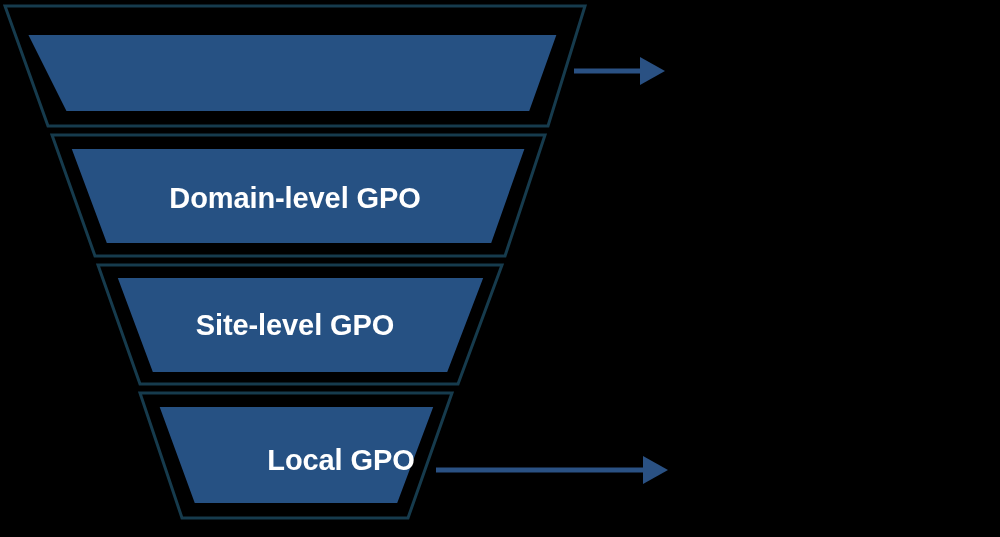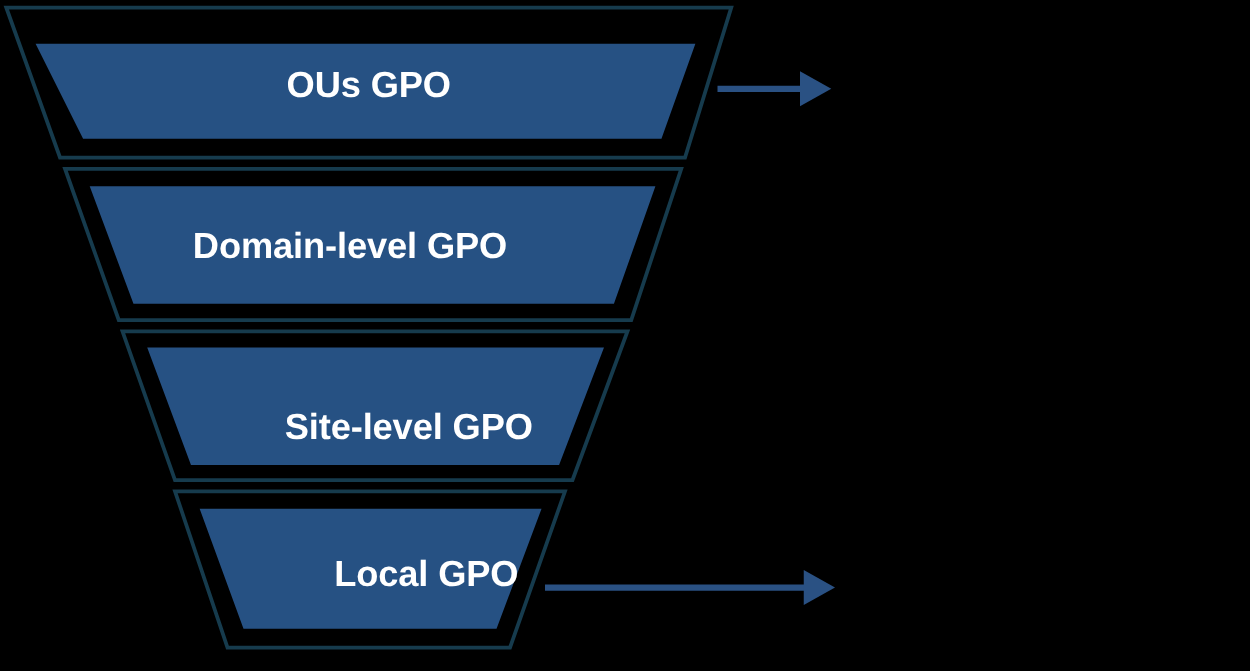--- a/index.html
+++ b/index.html
@@ -73,21 +73,20 @@
       <line x1="574" y1="71" x2="646" y2="71" stroke="#2a5183" stroke-width="5"></line>
       <polygon points="640,57 665,71 640,85" fill="#2a5183"></polygon>
     </g>
 
     <g>
       <line x1="436" y1="470" x2="649" y2="470" stroke="#2a5183" stroke-width="5"></line>
       <polygon points="643,456 668,470 643,484" fill="#2a5183"></polygon>
     </g>
   </svg>
 
-  <div class="funnel-label" style="left:295px; top:69px;">OUs GPO</div>
 
-  <div class="funnel-label" style="left:280px; top:198px;">Domain-level GPO</div>
+  <div class="funnel-label" style="left:295px; top:198px;">Domain-level GPO</div>
 
-  <div class="funnel-label" style="left:295px; top:343px;margin-left:32px;">Site-level GPO</div>
+  <div class="funnel-label" style="left:295px; top:325px;">Site-level GPO</div>
 
   <div class="funnel-label" style="left:293px; top:460px;margin-left:48px;">Local GPO</div>
 
 </div>
 
 </body></html>

